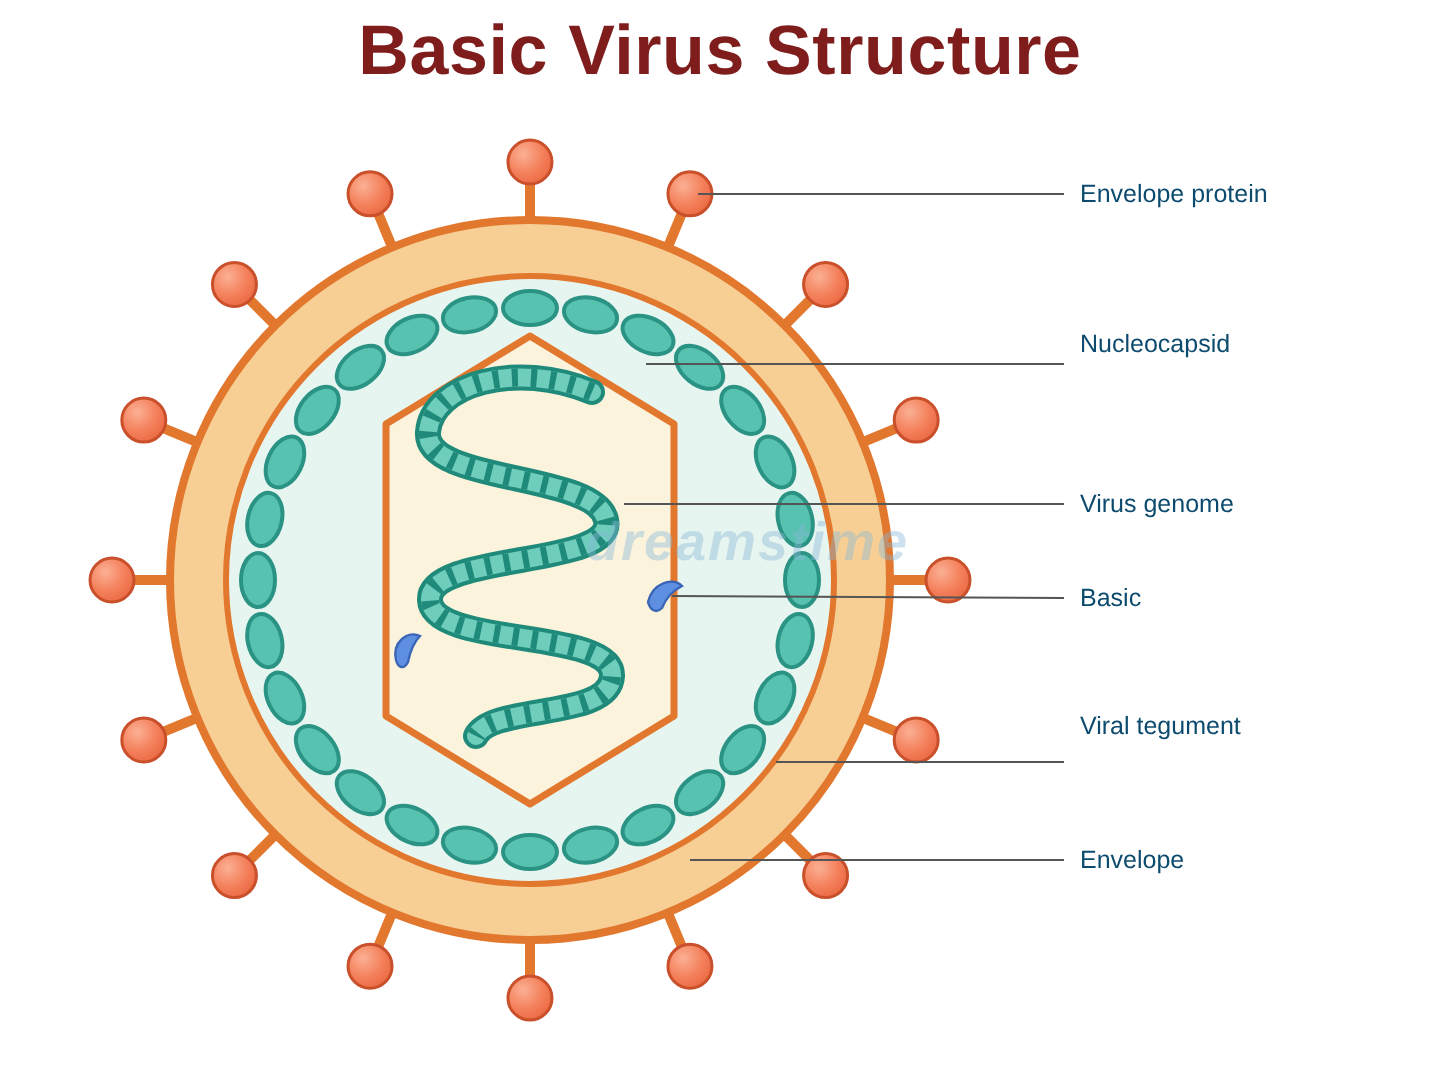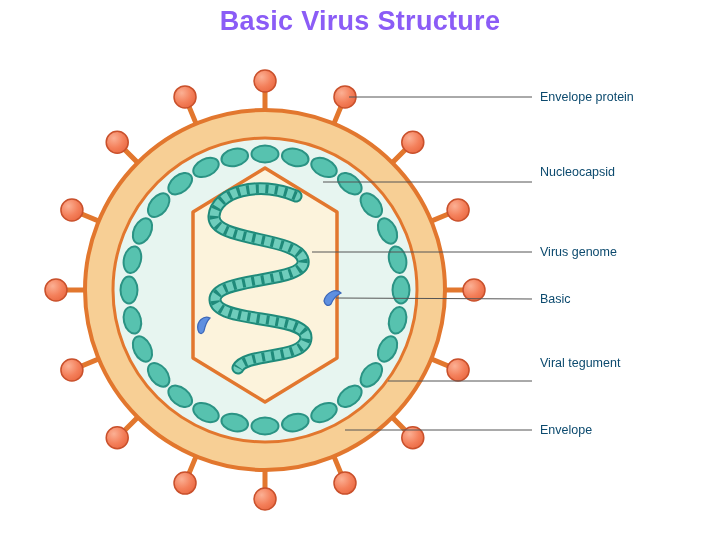--- a/index.html
+++ b/index.html
@@ -9,23 +9,23 @@
     background:#ffffff;
     overflow:hidden;
     font-family:"Liberation Sans", sans-serif;
   }
   .stage svg{position:absolute;left:0;top:0;}
 
   .diagram-title{
     position:absolute;
     top:6px;left:0;width:720px;
     text-align:center;
-    font-size:27px;
+    font-size:35px;
     font-weight:700;
-    color:#8b5cf6;
+    color:#7f1d1d;
     letter-spacing:.3px;
   }
 
   .part-label{
     position:absolute;
     left:540px;
     font-size:12.5px;
     color:#0c4a6e;
     white-space:nowrap;
     line-height:16px;
@@ -153,20 +153,21 @@
     <g>
       <line class="leader" x1="349" y1="97" x2="532" y2="97"></line>
       <line class="leader" x1="323" y1="182" x2="532" y2="182"></line>
       <line class="leader" x1="312" y1="252" x2="532" y2="252"></line>
       <line class="leader" x1="336" y1="298" x2="532" y2="299"></line>
       <line class="leader" x1="388" y1="381" x2="532" y2="381"></line>
       <line class="leader" x1="345" y1="430" x2="532" y2="430"></line>
     </g>
   </svg>
 
+  <div class="watermark">dreamstime</div>
 
   <div class="diagram-title">Basic Virus Structure</div>
 
   <div class="part-label" style="top:89px">Envelope protein</div>
   <div class="part-label" style="top:164px">Nucleocapsid</div>
   <div class="part-label" style="top:244px">Virus genome</div>
   <div class="part-label" style="top:291px">Basic</div>
   <div class="part-label" style="top:355px">Viral tegument</div>
   <div class="part-label" style="top:422px">Envelope</div>
 

